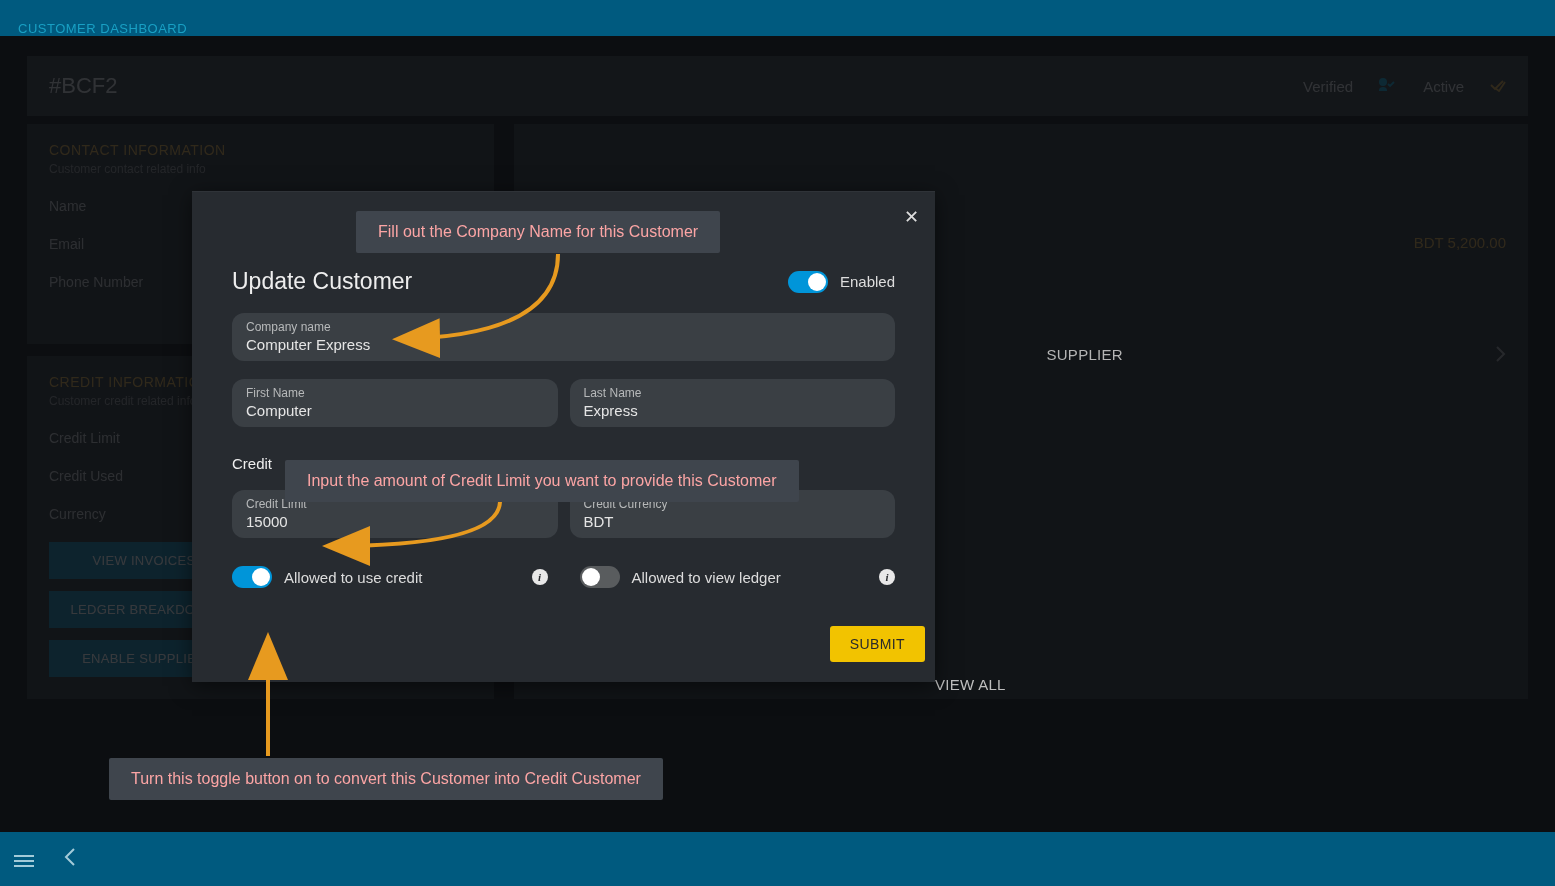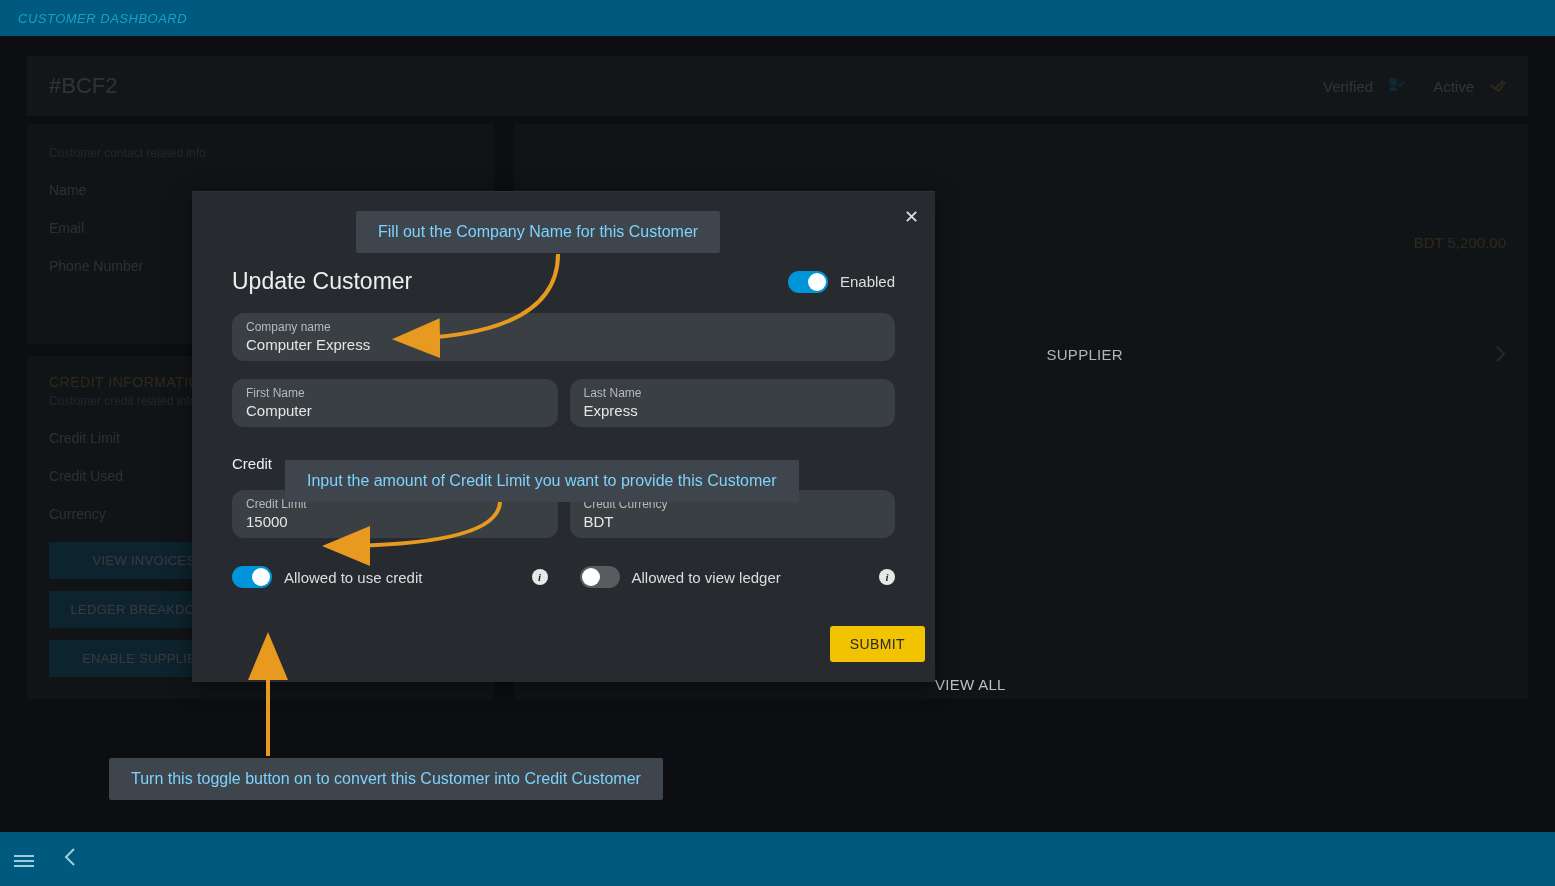--- a/index.html
+++ b/index.html
@@ -1,29 +1,29 @@
 <!DOCTYPE html>
 <html><head>
 <meta charset="utf-8">
 <style>
   * { box-sizing: border-box; margin: 0; padding: 0; }
   html, body { width: 1555px; height: 886px; font-family: "Segoe UI", "Helvetica Neue", Arial, sans-serif; background: #000; color: #ccc; overflow: hidden; }
-  .header-bar { height: 36px; background: #005a7f; display: flex; align-items: center; padding-left: 18px; width: 100%; font-style: italic;}
+  .header-bar { height: 36px; background: #005a7f; display: flex; align-items: flex-end; padding-left: 18px; width: 100%;}
   .header-bar span { color: #18a0c4; font-size: 13px; letter-spacing: 0.5px; }
   .page-body { position: absolute; top: 36px; left: 0; right: 0; bottom: 54px; background: #000; }
   .footer-bar { position: absolute; bottom: 0; left: 0; right: 0; height: 54px; background: #005a7f; display:flex; align-items:center; padding-left:14px; gap:30px;}
   .footer-bar .ham { width:20px; height:14px; display:block; }
   .footer-bar .ham span{display:block;height:2px;background:#a3cbd9;margin:3px 0;}
   .footer-bar .back { color:#a3cbd9; font-size:22px; font-weight:300;}
   .content { padding: 20px 27px; }
   .overlay { position:absolute; top:0; left:0; right:0; bottom:0; background: rgba(14,17,20,0.83); }
   .title-row { background:#2c2f31; height:60px; display:flex; align-items:center; padding:0 22px; justify-content:space-between; }
   .title-row h1 { font-size:22px; font-weight:400; color:#d6d6d6; }
   .status-group { display:flex; align-items:center; gap:28px; font-size:15px; color:#d6d6d6; }
-  .status-group .st { display:flex; align-items:center; gap:16px;}
+  .status-group .st { display:flex; align-items:center; gap:26px;}
   .cards-row { display:flex; gap:20px; margin-top:8px;}
   .card { background:#212324; padding:18px 22px 28px; }
   .card-left { width:467px; min-height:220px;}
   .card-right { flex:1; position:relative;}
   .card-title { color:#d59e3a; font-size:14px; letter-spacing:0.5px;}
   .card-sub { color:#8a8a8a; font-size:12px; margin-top:4px;}
   .field-label { color:#bfbfbf; font-size:14px; margin-top:22px; display:block;}
   .amount-right { position:absolute; right:22px; top:110px; color:#d59e3a; font-size:15px;}
   .big-chev { position:absolute; right:22px; top:220px; color:#8a8a8a; font-size:20px;}
   .card-left-2 { margin-top:12px; width:467px; background:#212324; padding:18px 22px 22px;}
@@ -52,21 +52,21 @@
   .half-row .form-field { flex:1;}
   .credit-label { color:#eee; font-size:15px; margin-top:28px;}
   .perm-row { display:flex; align-items:center; margin-top:28px; gap:32px;}
   .perm { display:flex; align-items:center; flex:1;}
   .perm .plabel { color:#ddd; font-size:15px; margin-left:12px; flex:1;}
   .info-ic { width:16px; height:16px; border-radius:50%; background:#e8e8e8; color:#2a2d30; font-size:11px; font-weight:700; display:flex; align-items:center; justify-content:center; font-family: Georgia, serif; font-style:italic;}
   .submit-row { display:flex; justify-content:flex-end; padding:14px 10px 20px 0;}
   .submit-btn { background:#f2c300; border:none; color:#2a2a2a; font-size:14px; font-weight:500; padding:10px 20px; border-radius:3px; cursor:pointer; letter-spacing:0.4px;}
 
   
-  .callout { position:absolute; background:#3f454d; color:#7dd3fc; font-size:16px; padding:12px 22px; border-radius:2px; white-space:nowrap;}
+  .callout { position:absolute; background:#3f454d; color:#fca5a5; font-size:16px; padding:12px 22px; border-radius:2px; white-space:nowrap;}
   svg.arrows { position:absolute; left:0; top:0; pointer-events:none;}
   .verified-ic { color:#0aa1cf; font-size:14px;}
   .active-ic { color:#d59e3a; font-size:15px;}
 </style>
 </head>
 <body>
 
 <div class="header-bar">
   <span>CUSTOMER DASHBOARD</span>
 </div>
@@ -93,20 +93,21 @@
                 <path d="M5 8l4 3 6-9" stroke="#d59e3a" stroke-width="1.8" fill="none"></path>
               </svg>
           </span>
         </div>
       </div>
     </div>
 
     <div class="cards-row">
       <div>
         <div class="card card-left">
+          <div class="card-title">CONTACT INFORMATION</div>
           <div class="card-sub">Customer contact related info</div>
           <span class="field-label">Name</span>
           <span class="field-label">Email</span>
           <span class="field-label">Phone Number</span>
         </div>
         <div class="card-left-2">
           <div class="card-title">CREDIT INFORMATION</div>
           <div class="card-sub">Customer credit related inform</div>
           <span class="field-label">Credit Limit</span>
           <span class="field-label">Credit Used</span>

